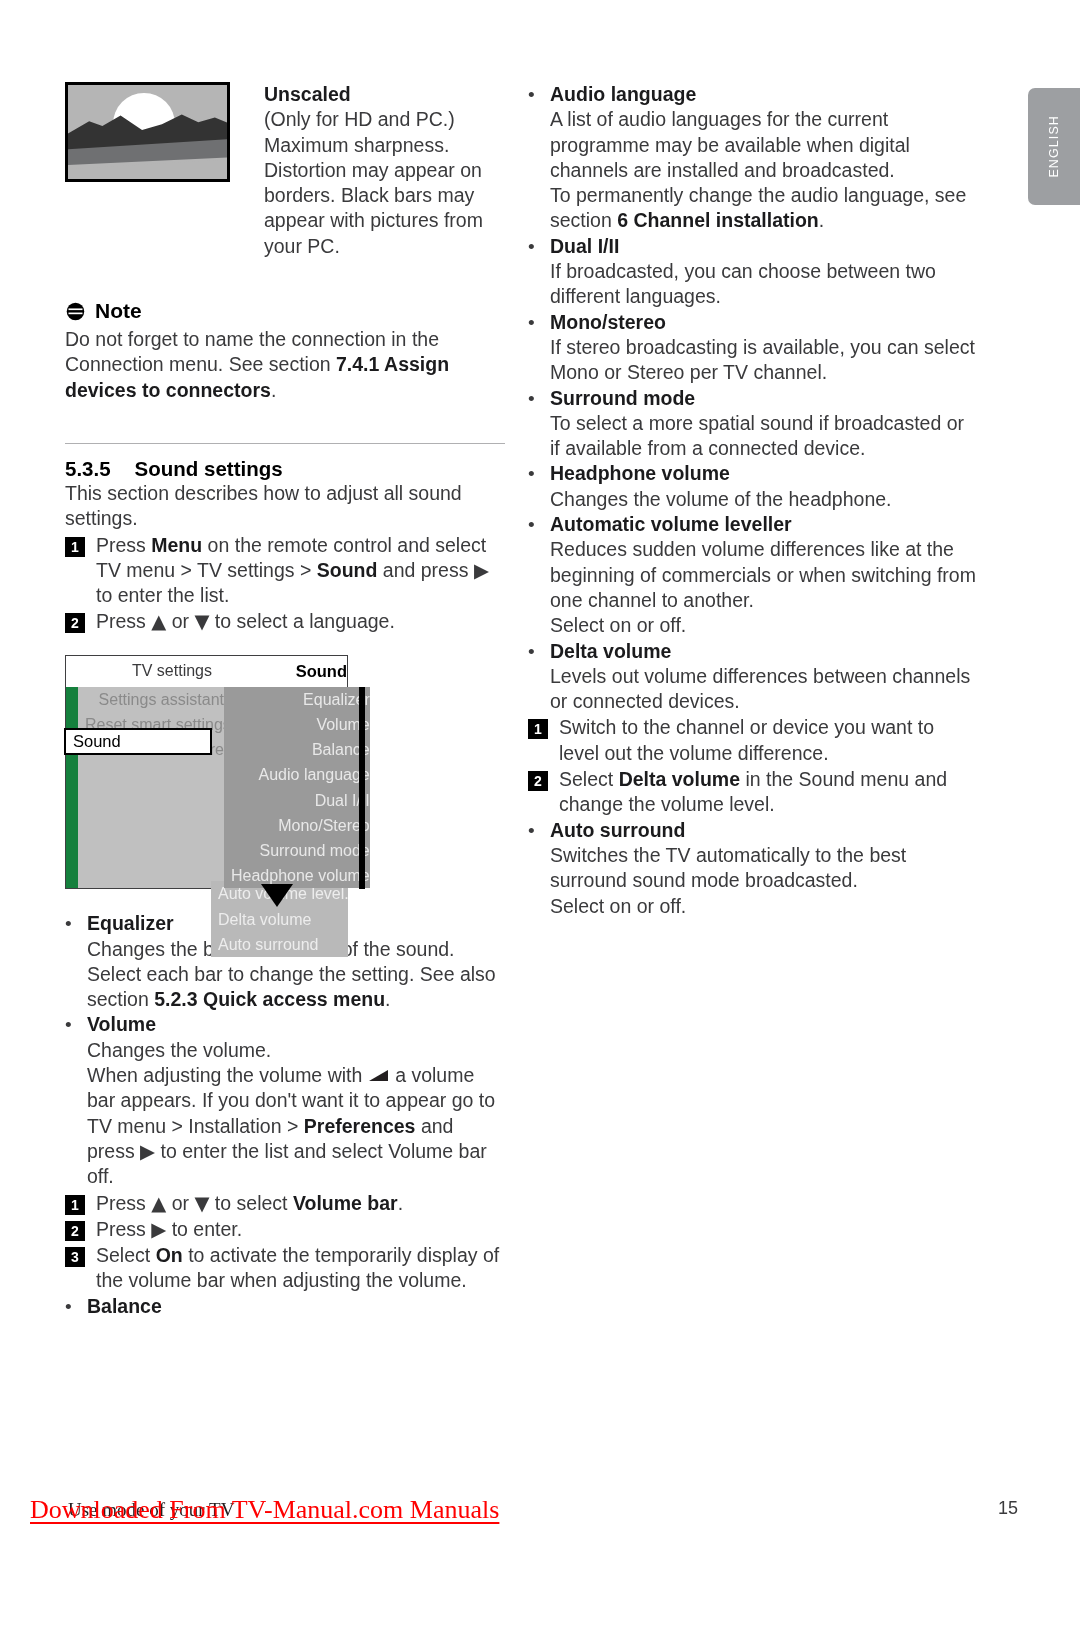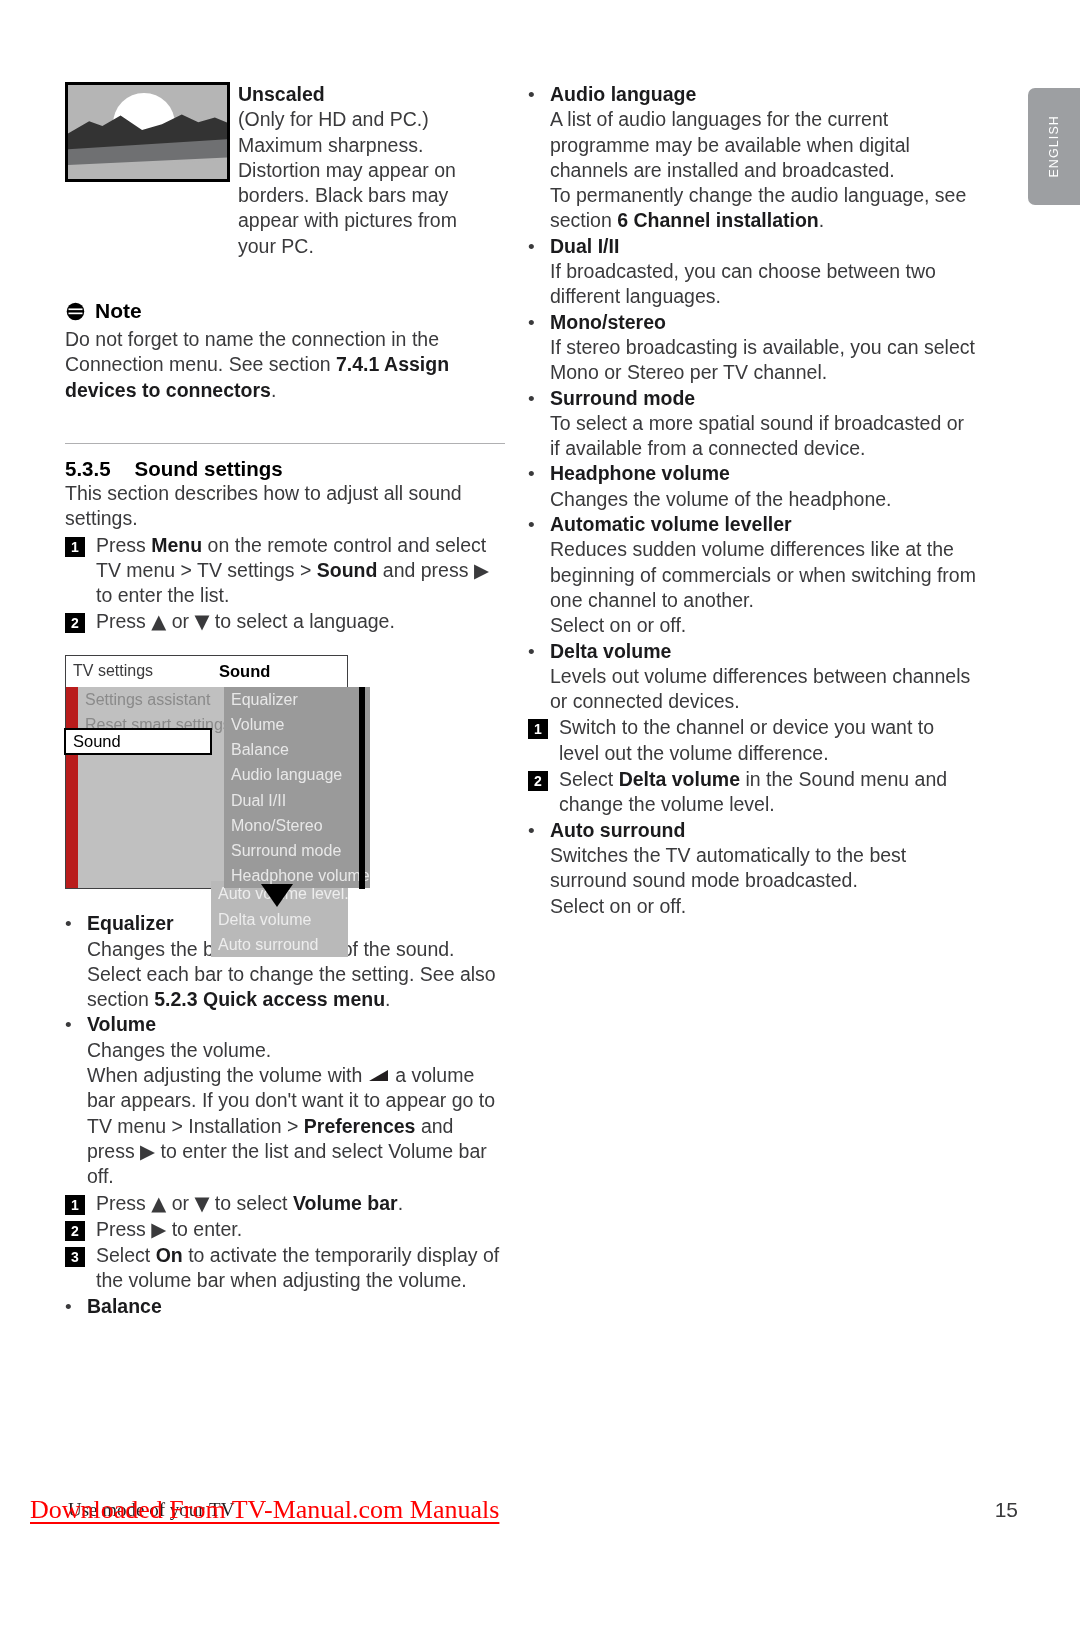--- a/index.html
+++ b/index.html
@@ -29,21 +29,21 @@
     font-family:"Liberation Sans", sans-serif;
   }
 
   
   .col-left  { position:absolute; left:65px;  top:82px; width:440px; }
   .col-right { position:absolute; left:528px; top:82px; width:450px; }
 
   p, li, div.tx { font-size:19.5px; line-height:25.3px; color:#3a3a3c; }
 
   
-  .fig-row { display:flex; gap:8px; align-items:flex-start; }
+  .fig-row { display:flex; gap:34px; align-items:flex-start; }
   .tvpic {
     width:165px; height:100px; flex:0 0 165px;
     border:3px solid #000; background:#b5b5b5;
     position:relative; overflow:hidden;
   }
   .tvpic .sun{
     position:absolute; left:48%; top:8%;
     width:62px; height:62px; border-radius:50%;
     background:#ffffff; transform:translateX(-50%);
   }
@@ -92,21 +92,21 @@
   
   .bul { display:flex; gap:11px; margin-top:0px; }
   .bul .dot { flex:0 0 11px; font-size:19px; line-height:25.3px; color:#3a3a3c; }
   .bul .bx  { flex:1; }
   .bx .h { font-weight:bold; color:#1b1b1d; }
 
   b, .b { font-weight:bold; color:#1b1b1d; }
 
   
   .menu { position:relative; width:283px; margin-top:20px; }
-  .menu-frame { border:1.6px solid #3f3f41; background:#b91c1c; }
+  .menu-frame { border:1.6px solid #3f3f41; background:#15803d;text-align:right; }
   .menu-head { display:flex; height:31px; align-items:center; background:#ffffff; }
   .menu-head .c1 { width:146px; padding-left:7px; font-size:16px; color:#3a3a3c; }
   .menu-head .c2 { flex:1; padding-left:7px; font-size:16.5px; color:#000; font-weight:bold; }
   .menu-body { display:flex;padding-left:12px; }
   .mcol1 { width:146px; }
   .mcol2 { flex:1; position:relative; }
   .mrow {
     height:25.2px; line-height:25.2px; font-size:16px;
     padding-left:7px; white-space:nowrap; overflow:hidden;
   }
@@ -127,21 +127,21 @@
   .caret {
     position:absolute; left:196px; top:229px;
     width:0; height:0; border-left:16px solid transparent;
     border-right:16px solid transparent; border-top:23px solid #000;
   }
 
   
   .gly { font-family:"DejaVu Sans", sans-serif; }
 
   
-  .pagenum { position:absolute; right:62px; top:1498px; font-size:21px; color:#3a3a3c;text-align:center; }
+  .pagenum { position:absolute; right:62px; top:1498px; font-size:18px; color:#3a3a3c;text-align:center; }
   .footer-black {
     position:absolute; left:68px; top:1499px;
     font-size:19px; color:#231f20; white-space:nowrap;
     font-family:"Liberation Serif", serif;
   }
   .watermark {
     position:absolute; left:30px; top:1495px;
     font-family:"Liberation Serif", serif;
     font-size:26px; color:#ff0000; white-space:nowrap;
     text-decoration: underline; text-underline-offset:4px;

